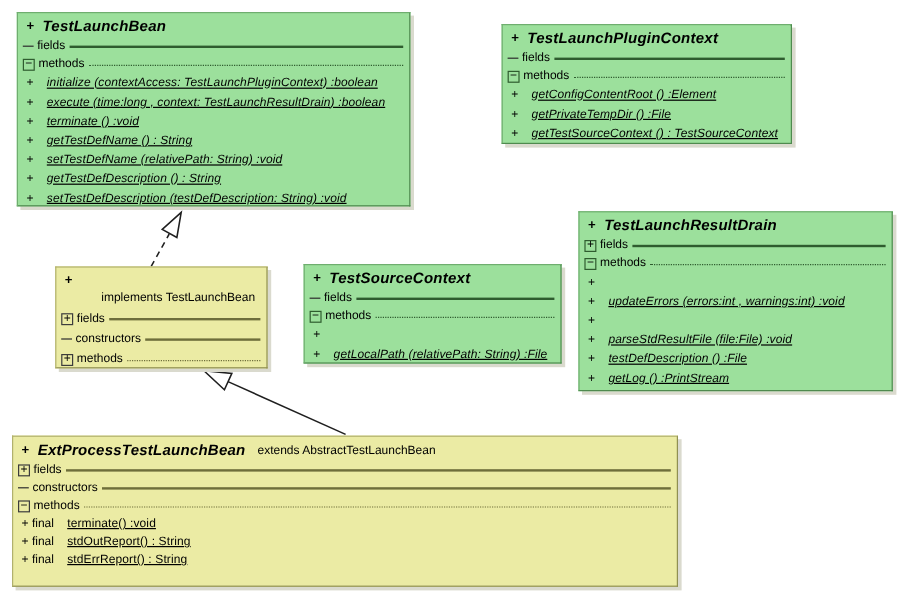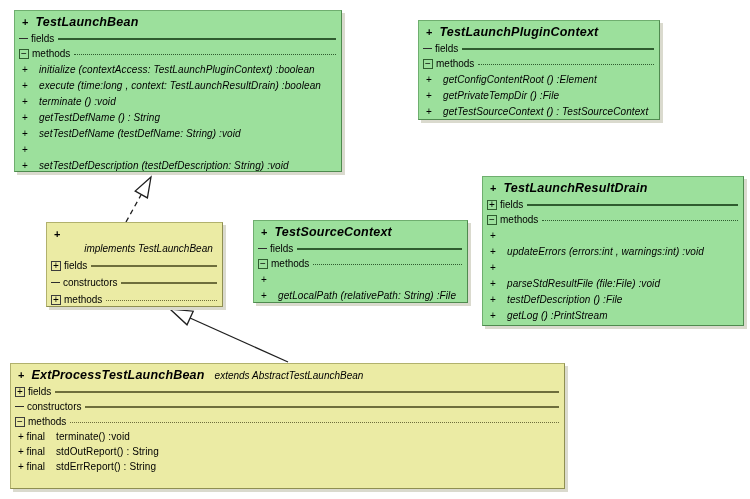--- a/index.html
+++ b/index.html
@@ -51,28 +51,26 @@
     margin-right: 7px;
   }
   .uml-name {
     font-size: 12.5px;
     font-weight: bold;
     font-style: italic;
     letter-spacing: 0.2px;
   }
   .uml-extends {
     font-size: 10px;
-    font-style: italic;
     margin-left: 10px;
   }
   .uml-subtitle {
     height: 14px;
     text-align: center;
     font-size: 10px;
-    font-style: italic;
     white-space: nowrap;
     padding-left: 28px;
   }
   .uml-sec {
     display: flex;
     align-items: center;
     height: 15px;
     padding: 0 5px 0 4px;
     white-space: nowrap;
   }
@@ -112,21 +110,21 @@
     padding: 0 4px 0 7px;
     white-space: nowrap;
   }
   .yellow .uml-member { height: 15px; }
   .member-prefix {
     flex: none;
     width: 17px;
     font-size: 10px;
   }
   .yellow .member-prefix { width: 38px; }
-  .member-sig { font-size: 10px; letter-spacing: 0.1px; }
+  .member-sig { font-size: 10px; letter-spacing: 0.1px; text-decoration: underline; }
   .member-sig.it { font-style: italic; }
 </style>
 </head>
 <body>
 
 <div class="canvas">
   <svg id="connectors" viewBox="0 0 750 499">
       <g>
         <line x1="126" y1="222" x2="141" y2="195" stroke="#1f1f1f" stroke-width="1.3" stroke-dasharray="5 4"></line>
         <polygon points="151,177 147.4,197.9 135.2,191.1" fill="#ffffff" stroke="#1f1f1f" stroke-width="1.3"></polygon>
@@ -163,24 +161,25 @@
         <div class="uml-member">
           <span class="member-prefix">+</span>
           <span class="member-sig it">terminate () :void</span>
         </div>
         <div class="uml-member">
           <span class="member-prefix">+</span>
           <span class="member-sig it">getTestDefName () : String</span>
         </div>
         <div class="uml-member">
           <span class="member-prefix">+</span>
-          <span class="member-sig it">setTestDefName (testDefName: String) :void</span>
-        </div>
-        <div class="uml-member">
-          <span class="member-prefix">+</span>
+          <span class="member-sig it">setTestDefName (relativePath: String) :void</span>
+        </div>
+        <div class="uml-member">
+          <span class="member-prefix">+</span>
+          <span class="member-sig it">getTestDefDescription () : String</span>
         </div>
         <div class="uml-member">
           <span class="member-prefix">+</span>
           <span class="member-sig it">setTestDefDescription (testDefDescription: String) :void</span>
         </div>
       </div>
       <div class="uml-box green" style="left: 418px; top: 20px; width: 242px; height: 100px;">
         <div class="uml-title">
           <span class="uml-vis">+</span>
           <span class="uml-name">TestLaunchPluginContext</span>

